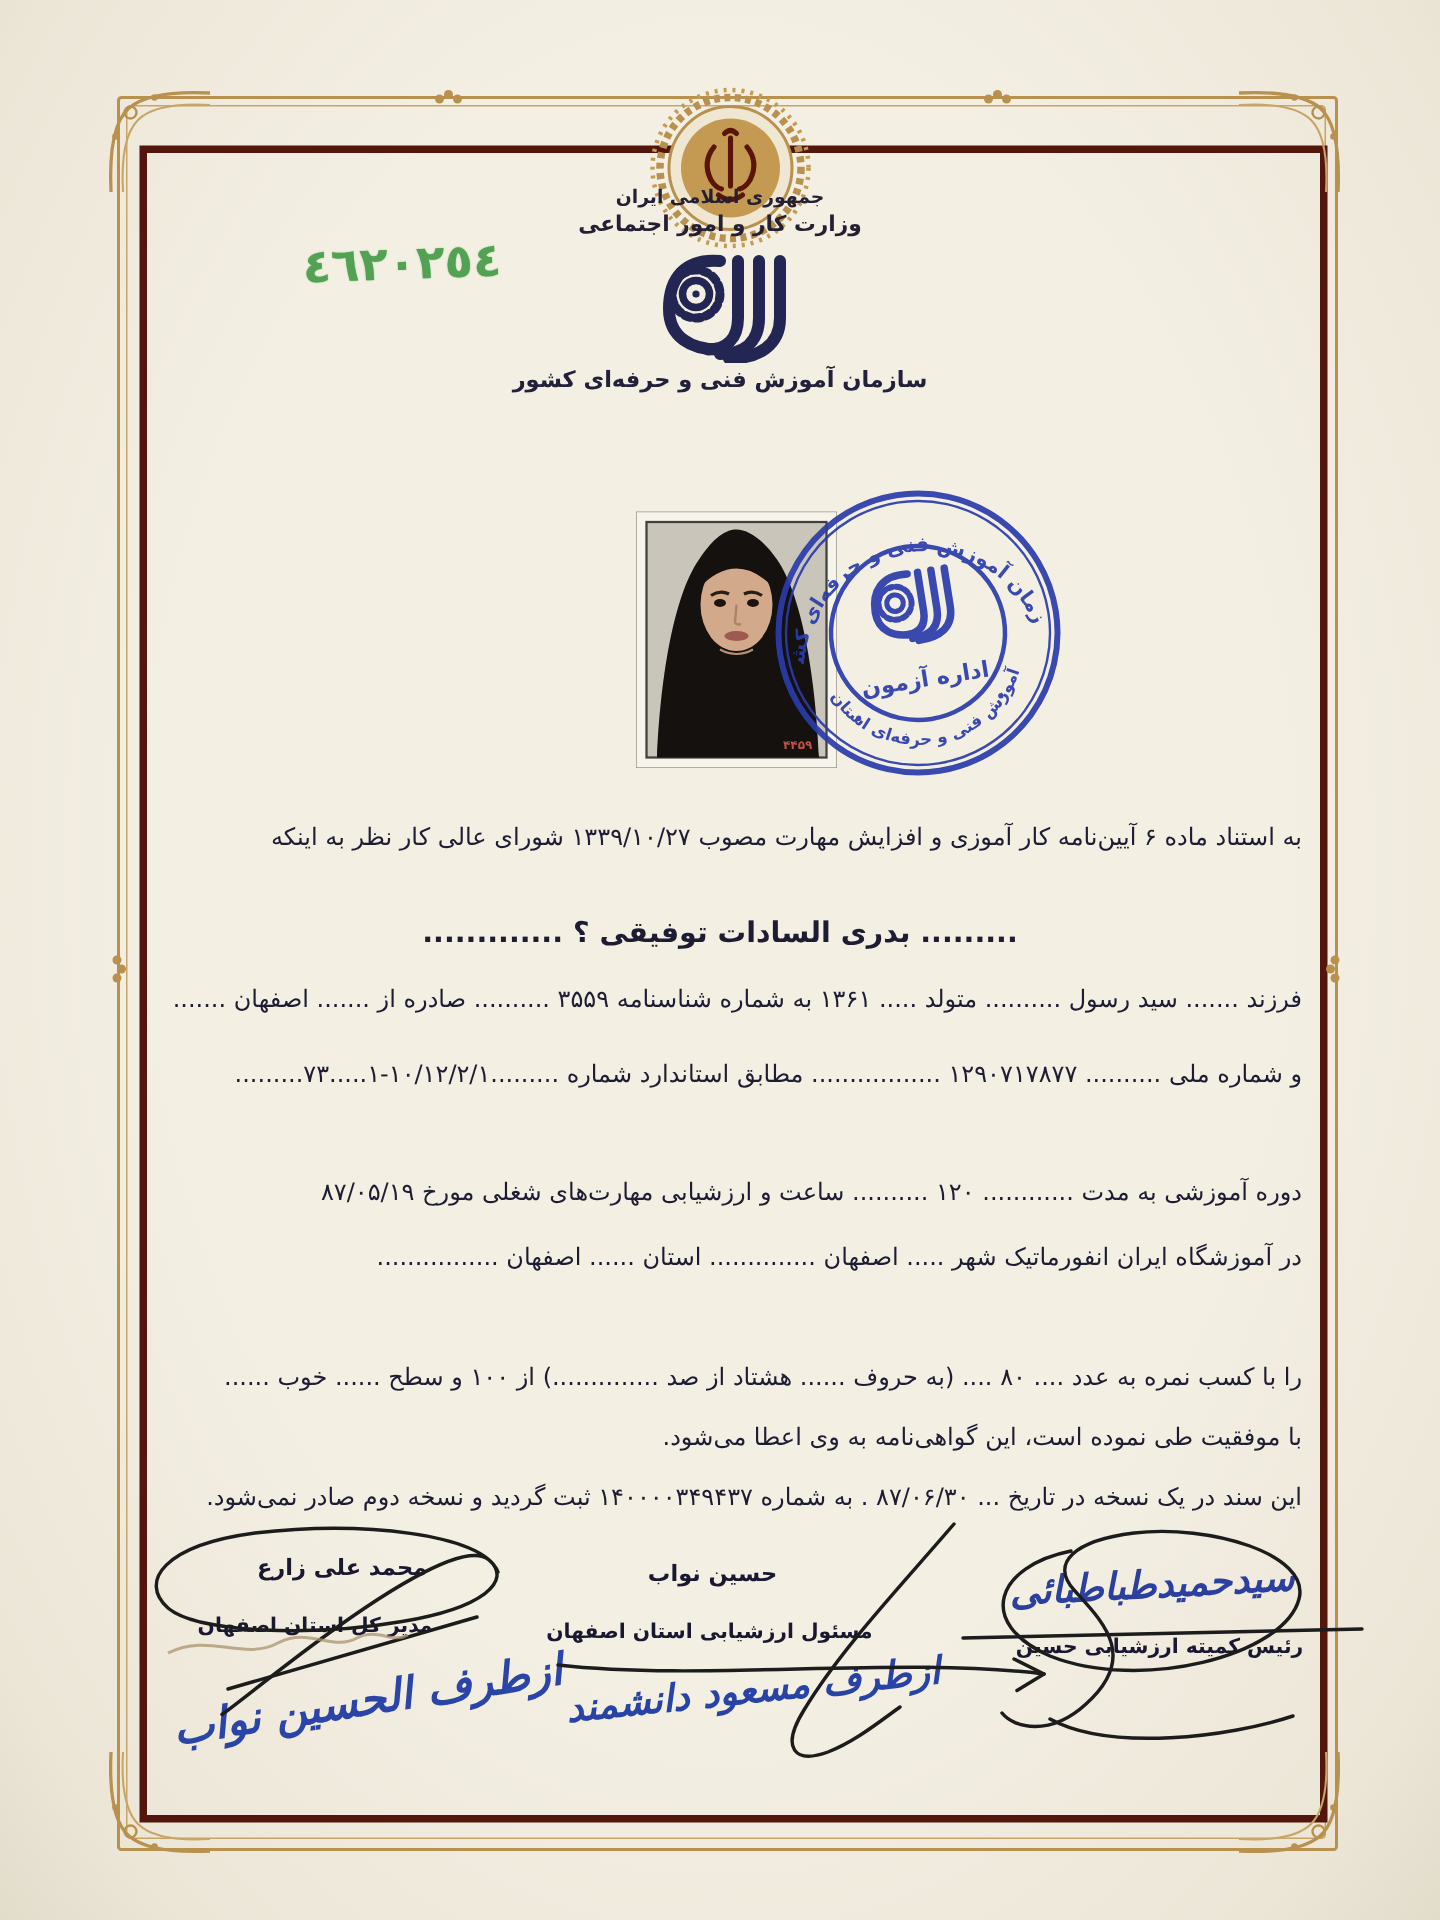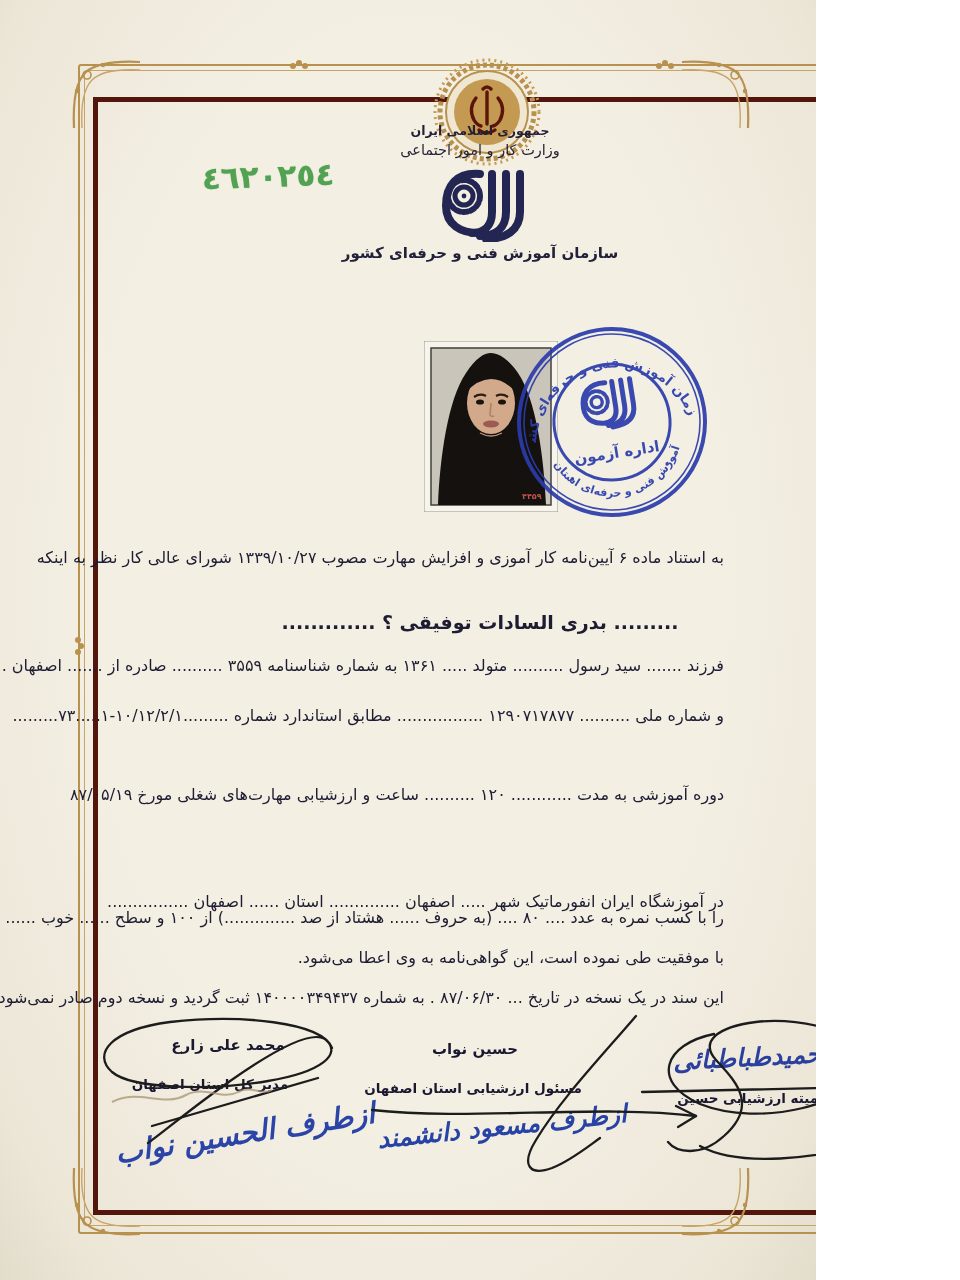--- a/index.html
+++ b/index.html
@@ -1,37 +1,37 @@
 <!DOCTYPE html>
 <html lang="fa"><head>
 <meta charset="utf-8">
 <style>
   html,body{margin:0;padding:0;}
   body{width:960px;height:1280px;font-family:"DejaVu Sans",sans-serif;}
-  .paper{position:relative;width:816px;height:1280px;overflow:hidden;
+  .paper{position:relative;width:960px;height:1280px;overflow:hidden;
     background:radial-gradient(ellipse at 50% 45%, #f3efe3 55%, #ece6d7 88%, #e2dccb 100%);}
   
   .gold-frame{position:absolute;left:78px;top:64px;width:810px;height:1166px;
     border:2px solid #b8914f;border-radius:3px;}
   .gold-frame-inner{position:absolute;left:84px;top:70px;width:798px;height:1154px;
     border:1px solid #c8a466;border-radius:3px;}
   .maroon-frame{position:absolute;left:93px;top:97px;width:782px;height:1108px;
     border:5px solid #53160c;}
   .corner{position:absolute;width:72px;height:72px;}
   .corner.tl{left:70px;top:58px;}
   .corner.tr{right:64px;top:58px;transform:scaleX(-1);}
   .corner.bl{left:70px;bottom:42px;transform:scaleY(-1);}
   .corner.br{right:64px;bottom:42px;transform:scale(-1,-1);}
   .edge-orn{position:absolute;width:26px;height:12px;}
   
   .emblem{position:absolute;left:432px;top:56px;width:110px;height:112px;}
   .ministry{position:absolute;left:0;top:122px;width:960px;text-align:center;
     color:#241f33;line-height:1.45;}
   .ministry .l1{font-size:12.5px;font-weight:700;}
-  .ministry .l2{font-size:14.5px;font-weight:400;text-align:center;}
+  .ministry .l2{font-size:14.5px;font-weight:700;text-align:center;}
   .serial-green{position:absolute;left:168px;top:158px;width:200px;text-align:center;
     font-size:31px;font-weight:700;color:#53a153;transform:rotate(-2deg);
     text-shadow:0 0 1px #7cc07c;}
   .org-logo{position:absolute;left:436px;top:166px;width:96px;height:76px;}
   .org-name{position:absolute;left:0;top:244px;width:960px;text-align:center;
     font-size:15px;font-weight:700;color:#22203a;}
   .cert-title{position:absolute;left:0;top:262px;width:960px;text-align:center;
     font-size:34px;font-weight:800;color:#11101f;letter-spacing:-0.5px;}
   
   .photo{position:absolute;left:424px;top:341px;width:134px;height:171px;z-index:2;}
@@ -197,21 +197,21 @@
   <p class="bcenter" style="top:600px;font-size:19px;margin-top:11px;">......... بدری السادات توفیقی ؟ .............</p>
 
   <p class="bline" style="top:656px;">فرزند ....... سید رسول .......... متولد ..... ۱۳۶۱ به شماره شناسنامه ۳۵۵۹ .......... صادره از ....... اصفهان .......</p>
 
   <p class="bline" style="top:706px;">
     <span>و شماره ملی .......... ۱۲۹۰۷۱۷۸۷۷ ................. مطابق استاندارد شماره </span><span class="ltr-override">.........۷۳.....۱-۱۰/۱۲/۲/۱.........</span>
   </p>
 
 
   <p class="bline" style="top:785px;">دوره آموزشی به مدت ............ ۱۲۰ .......... ساعت و ارزشیابی مهارت‌های شغلی مورخ ۸۷/۰۵/۱۹</p>
-  <p class="bline" style="top:892px;">در آموزشگاه ایران انفورماتیک شهر ..... اصفهان .............. استان ...... اصفهان ................</p>
+  <p class="bline" style="top:828px;">در آموزشگاه ایران انفورماتیک شهر ..... اصفهان .............. استان ...... اصفهان ................</p>
   <p class="bline" style="top:908px;">را با کسب نمره به عدد .... ۸۰ .... (به حروف ...... هشتاد از صد ..............) از ۱۰۰ و سطح ...... خوب ......</p>
   <p class="bline" style="top:948px;">با موفقیت طی نموده است، این گواهی‌نامه به وی اعطا می‌شود.</p>
   <p class="bline" style="top:988px;">این سند در یک نسخه در تاریخ ... ۸۷/۰۶/۳۰ . به شماره ۱۴۰۰۰۰۳۴۹۴۳۷ ثبت گردید و نسخه دوم صادر نمی‌شود.</p>
 
   <p class="sig-print" style="left:118px;top:1036px;width:220px;font-size:15px;">محمد علی زارع</p>
   <p class="sig-print" style="left:100px;top:1076px;width:220px;font-size:13.5px;">مدیر کل استان اصفهان</p>
   <p class="sig-blue" style="left:100px;top:1116px;width:290px;font-size:29px;color:#2b44a8;transform:rotate(-9deg);">ازطرف الحسین نواب</p>
 
   <p class="sig-print" style="left:355px;top:1040px;width:240px;font-size:15px;">حسین نواب</p>
   <p class="sig-print" style="left:348px;top:1080px;width:250px;font-size:13.5px;">مسئول ارزشیابی استان اصفهان</p>

